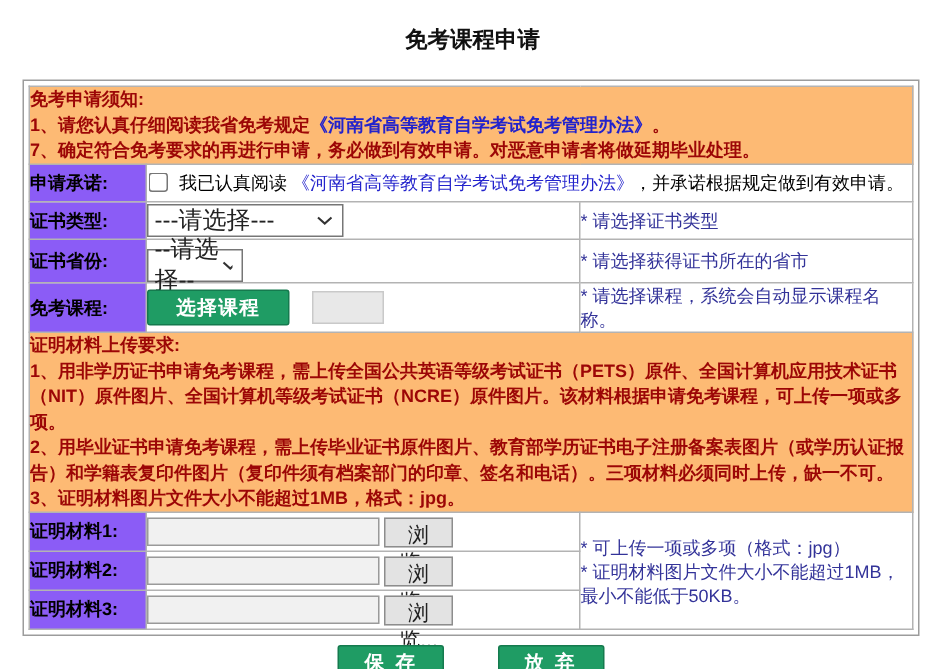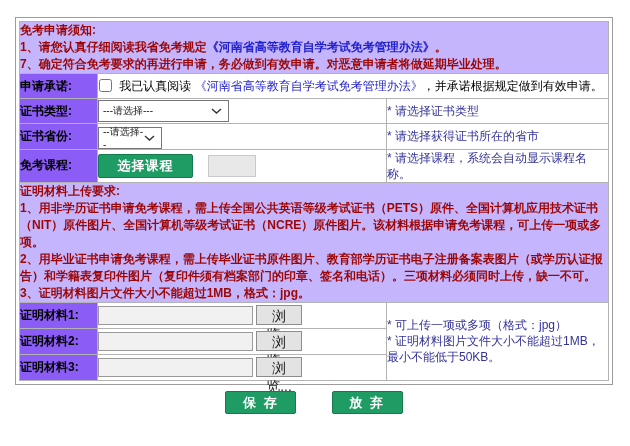--- a/index.html
+++ b/index.html
@@ -33,21 +33,21 @@
     width: 100%;
     table-layout: fixed;
     font-size: 12px;
   }
   table.form-table td {
     border: 1px solid #b3b3b3;
     padding: 0;
     vertical-align: middle;
   }
   td.notice-cell {
-    background: #c4b5fd;
+    background: #fdba74;
     color: #9c0606;
     font-weight: bold;
     padding: 6px 8px;
     line-height: 17px;
   }
   td.notice-cell .notice-line { margin: 0; }
   a.doc-link { color: #2222cc; text-decoration: none; cursor: pointer; }
   td.label-cell {
     font-weight: bold;
     padding-left: 8px;
@@ -73,21 +73,21 @@
     align-items: center;
     justify-content: space-between;
     height: 22px;
     border: 1px solid #767676;
     background: #fff;
     padding: 0 6px 0 4px;
     cursor: default;
   }
   .select-w130 { width: 131px; }
   .select-w80 { width: 64px; }
-  .select-box .sel-text { font-size: 10px; color: #222; }
+  .select-box .sel-text { font-size: 16px; color: #222; }
   .green-btn {
     display: inline-block;
     border: 1px solid #157a4e;
     background: #1f9c64;
     color: #ffffff;
     font-weight: bold;
     font-family: "Liberation Sans", sans-serif;
     border-radius: 2px;
     cursor: pointer;
   }
@@ -140,20 +140,21 @@
     line-height: 19px;
     text-align: center;
   }
   .hint-line { display: block; }
 </style>
 </head>
 <body>
 
 <div>
 
+  <h1 class="page-title">免考课程申请</h1>
 
   <div class="panel">
     <table class="form-table">
       <colgroup>
         <col style="width:78px">
         <col style="width:289px">
         <col>
       </colgroup>
 
       <tbody>

